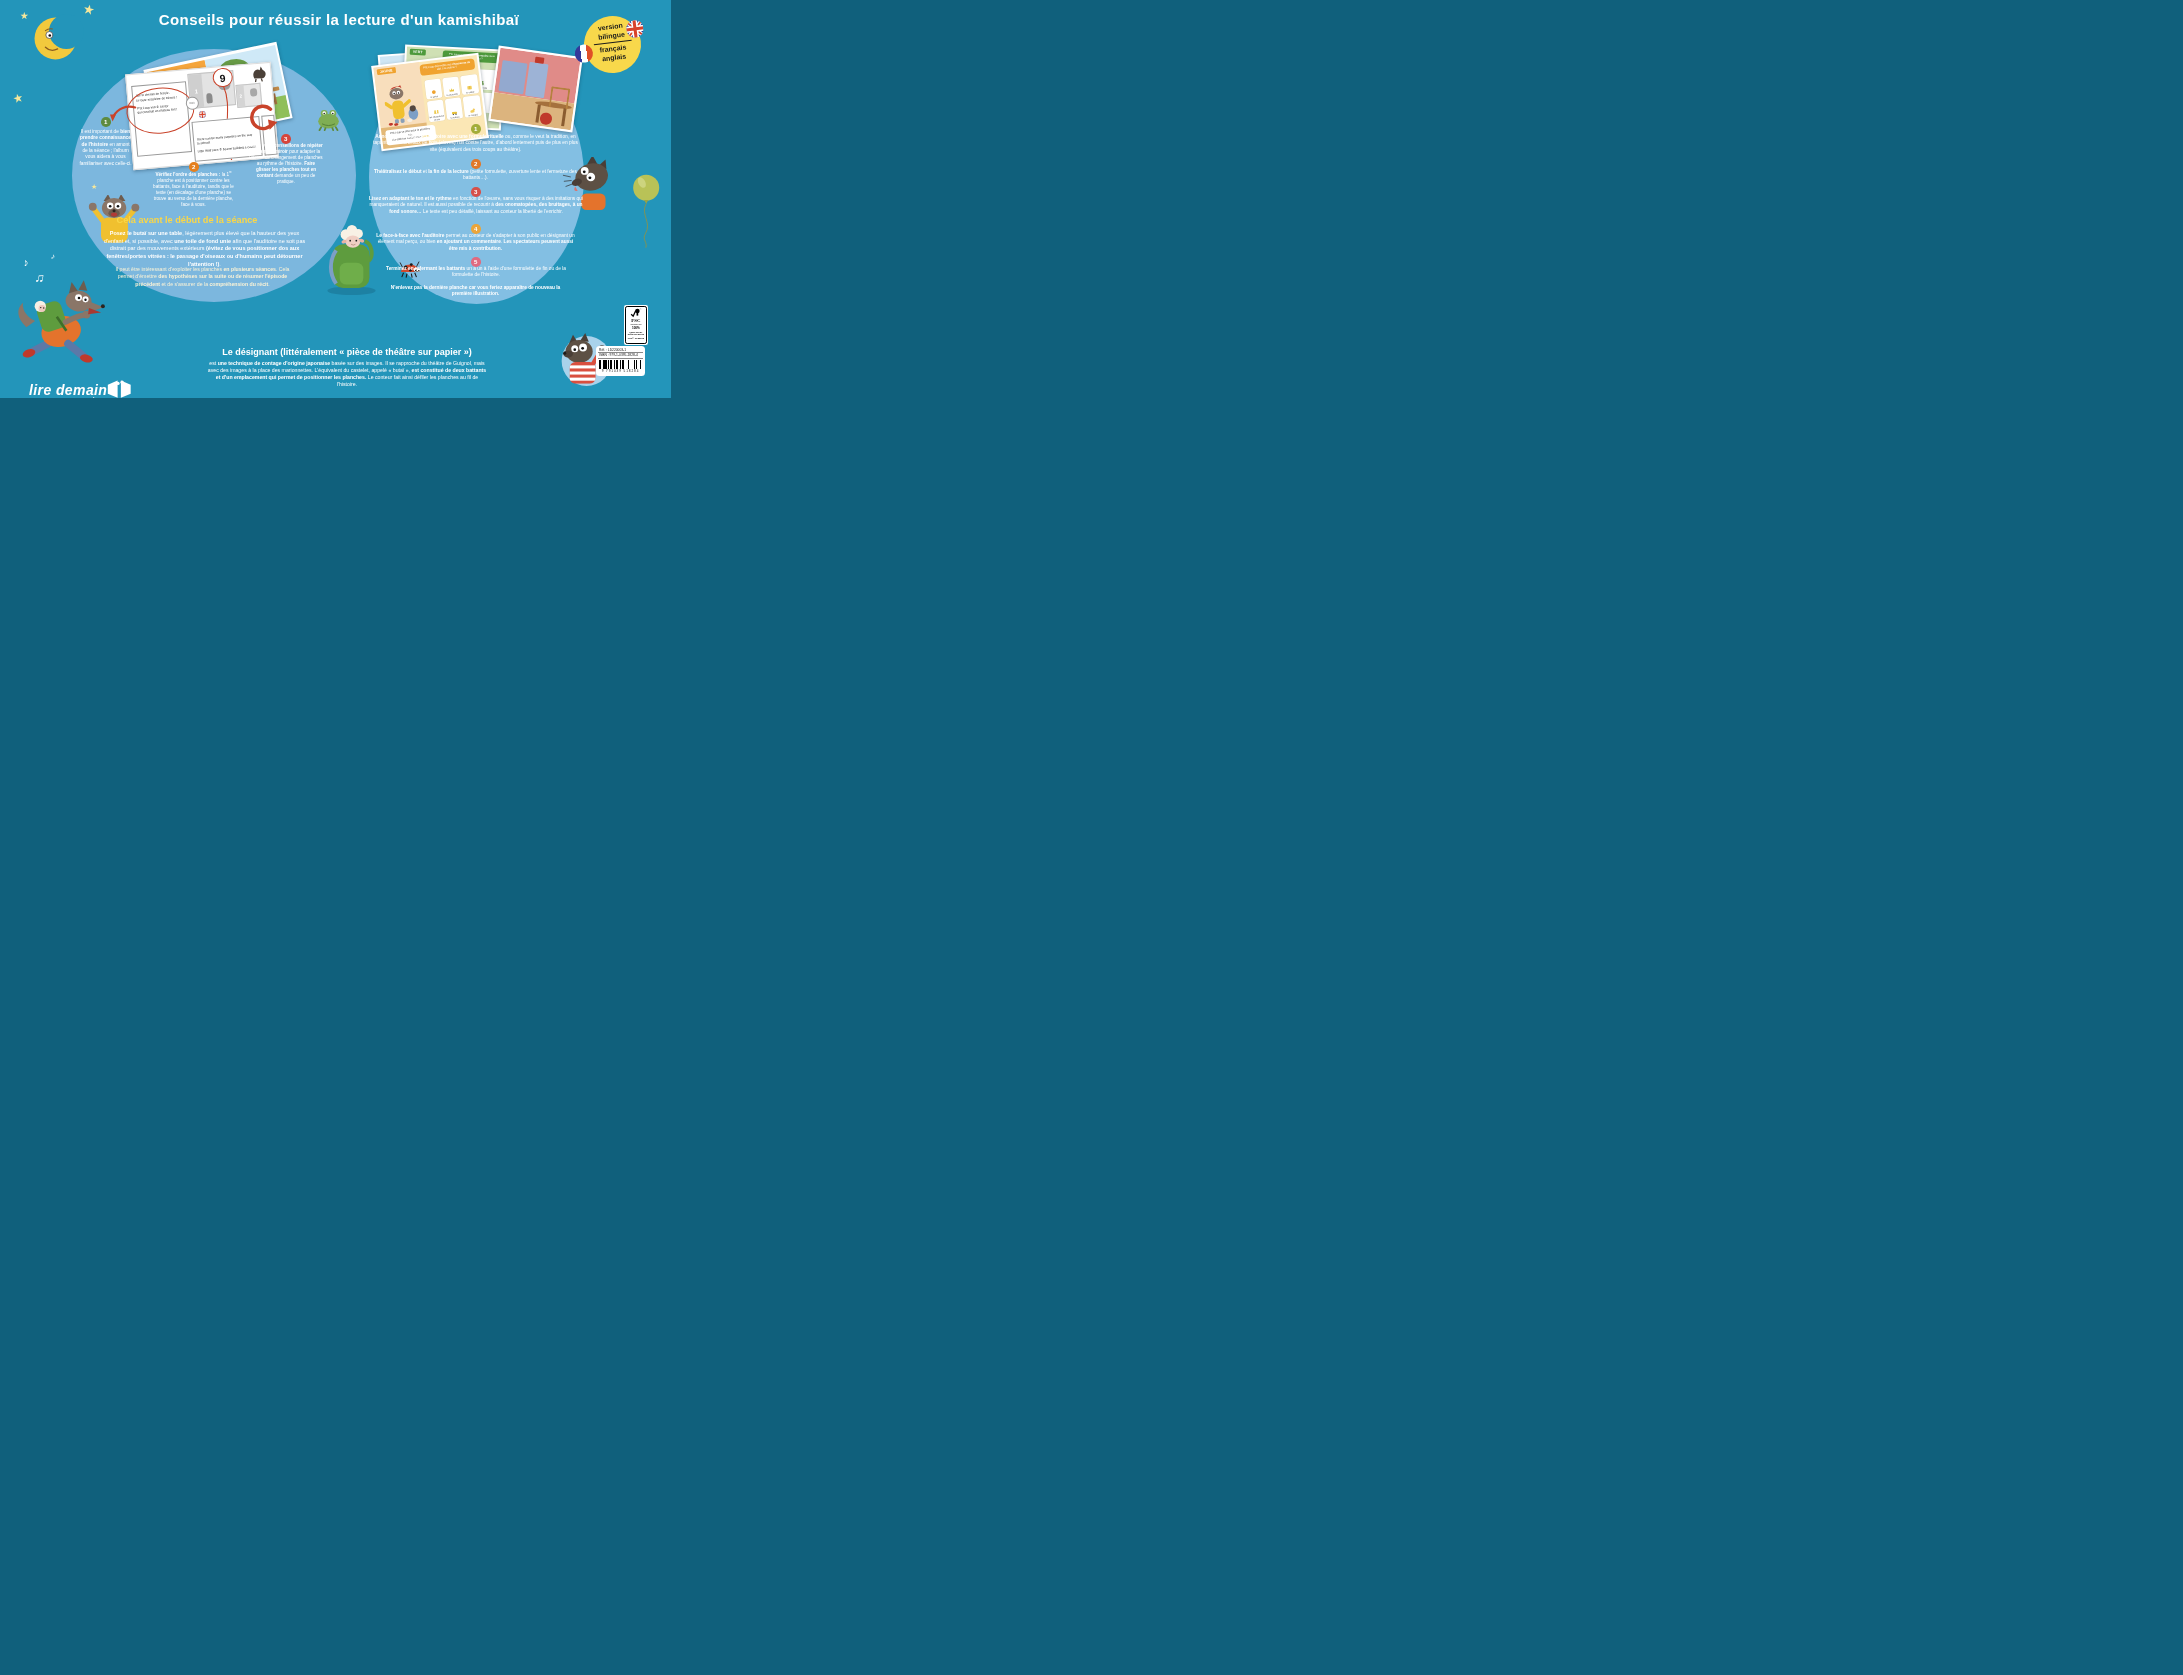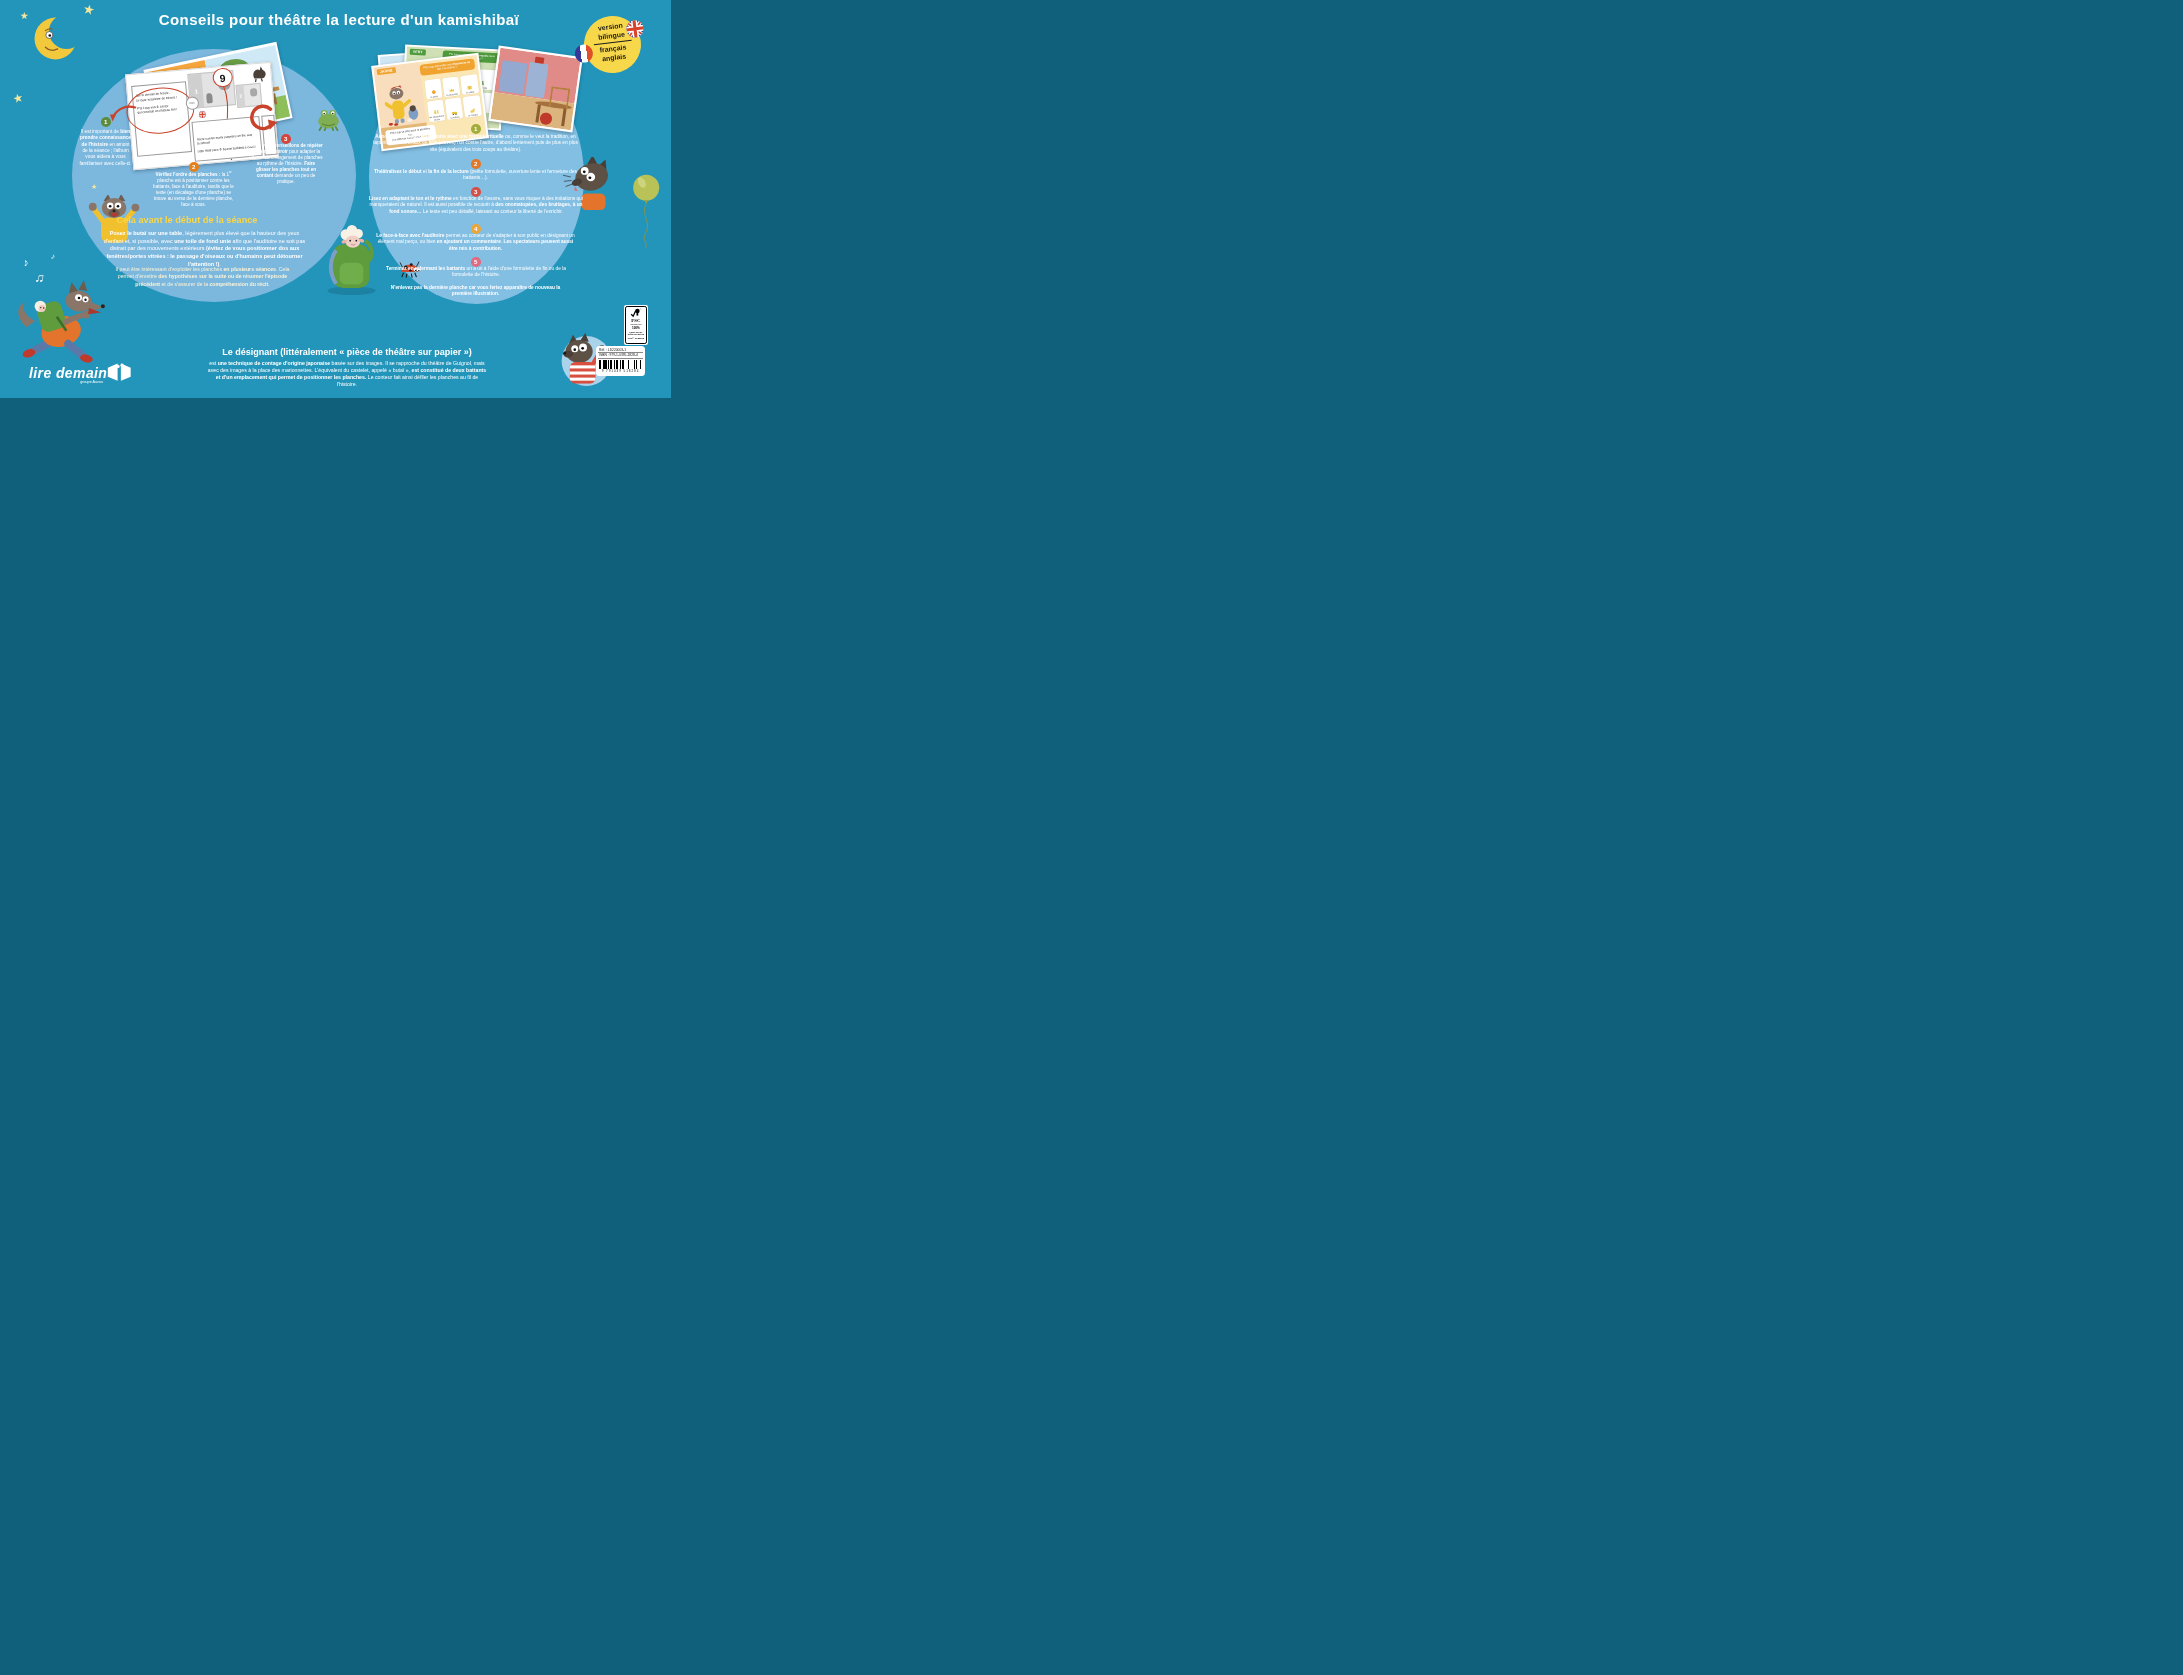--- a/index.html
+++ b/index.html
@@ -49,21 +49,21 @@
     <circle cx="50" cy="63" r="3" fill="#111"></circle>
     <path d="M40,90 Q52,102 68,94" stroke="#8a5c20" stroke-width="3" fill="none" stroke-linecap="round"></path>
     <path d="M40,52 Q47,46 56,48" stroke="#8a5c20" stroke-width="2.5" fill="none" stroke-linecap="round"></path>
   </svg>
   <div class="star" style="left:20px;top:11.4px;font-size:9.6px;">★</div>
   <div class="star" style="left:83px;top:2.6px;font-size:13px;transform:rotate(12deg);">★</div>
   <div class="star" style="left:13px;top:93px;font-size:11.4px;transform:rotate(-14deg);">★</div>
   <div class="star" style="left:128px;top:117px;font-size:11.4px;transform:rotate(16deg);">★</div>
   <div class="star" style="left:91px;top:183px;font-size:7px;">★</div>
 
-  <div class="abs" style="left:114px;top:11.4px;width:450px;text-align:center;color:#fff;font-size:15px;font-weight:700;letter-spacing:0.4px;">Conseils pour théâtre la lecture d'un kamishibaï</div>
+  <div class="abs" style="left:114px;top:11.4px;width:450px;text-align:center;color:#fff;font-size:15px;font-weight:700;letter-spacing:0.4px;">Conseils pour réussir la lecture d'un kamishibaï</div>
 
   <div class="abs" style="left:584px;top:15.7px;width:57px;height:57px;background:#f8d84b;border-radius:50%;transform:rotate(-7deg);z-index:3;">
     <div style="position:absolute;top:7.4px;width:100%;text-align:center;font-size:7px;font-weight:700;color:#1b1b1b;">version</div>
     <div style="position:absolute;top:15.7px;width:100%;text-align:center;font-size:7px;font-weight:700;color:#1b1b1b;">bilingue</div>
     <div style="position:absolute;top:26px;left:9.6px;width:38px;height:0.9px;background:#1b1b1b;"></div>
     <div style="position:absolute;top:29px;width:100%;text-align:center;font-size:7px;font-weight:700;color:#1b1b1b;">français</div>
     <div style="position:absolute;top:38px;width:100%;text-align:center;font-size:7px;font-weight:700;color:#1b1b1b;">anglais</div>
     <div style="position:absolute;left:-9.6px;top:25px;width:17.5px;height:17.5px;border-radius:50%;background:linear-gradient(90deg,#33389a 0 33%,#fff 33% 66%,#e04f27 66% 100%);"></div>
     <svg style="position:absolute;right:-4.4px;top:7px;" width="17.5" height="17.5" viewBox="0 0 40 40">
       <defs>
@@ -438,21 +438,21 @@
   <svg class="abs" style="left:632px;top:173px;" width="31" height="76" viewBox="0 0 70 175">
     <circle cx="32" cy="34" r="30" fill="#b9c257"></circle>
     <ellipse cx="22" cy="22" rx="8" ry="13" fill="#cdd47e" transform="rotate(-28 22 22)"></ellipse>
     <polygon points="27,62 37,62 32,71" fill="#9aa244"></polygon>
     <path d="M32,70 C18,96 46,114 30,140 C22,154 36,160 31,172" stroke="#8d9348" stroke-width="2" fill="none"></path>
   </svg>
 
   <div class="abs" style="left:205px;top:347px;width:284px;text-align:center;color:#fff;font-size:9px;font-weight:700;">Le désignant (littéralement « pièce de théâtre sur papier »)</div>
   <div class="abs txt" style="left:205px;top:360px;width:284px;font-size:5.2px;line-height:1.35;"><span>est </span><b>une technique de contage d'origine japonaise</b><span> basée sur des images. Il se rapproche du théâtre de Guignol, mais avec des images à la place des marionnettes. L'équivalent du castelet, appelé « butaï », </span><b>est constitué de deux battants et d'un emplacement qui permet de positionner les planches.</b><span> Le conteur fait ainsi défiler les planches au fil de l'histoire.</span></div>
 
-  <div class="abs" style="left:29px;top:365px;width:96px;">
+  <div class="abs" style="left:29px;top:382px;width:96px;">
     <span style="color:#fff;font-size:14px;font-style:italic;font-weight:700;letter-spacing:0.4px;">lire demain</span>
     <svg style="position:absolute;left:78px;top:-2.6px;" width="24.5" height="22" viewBox="0 0 60 50">
       <path d="M2,12 L26,2 L26,44 L2,34 Z" fill="#fff"></path>
       <path d="M58,12 L34,2 L34,44 L58,34 Z" fill="#fff"></path>
       <circle cx="27" cy="9" r="4" fill="#fff"></circle>
         <circle cx="37" cy="6" r="4" fill="#fff"></circle>
     </svg>
     <div style="color:#fff;font-size:3.7px;text-align:right;width:74px;margin-top:-0.9px;">groupe Auzou</div>
   </div>
 

